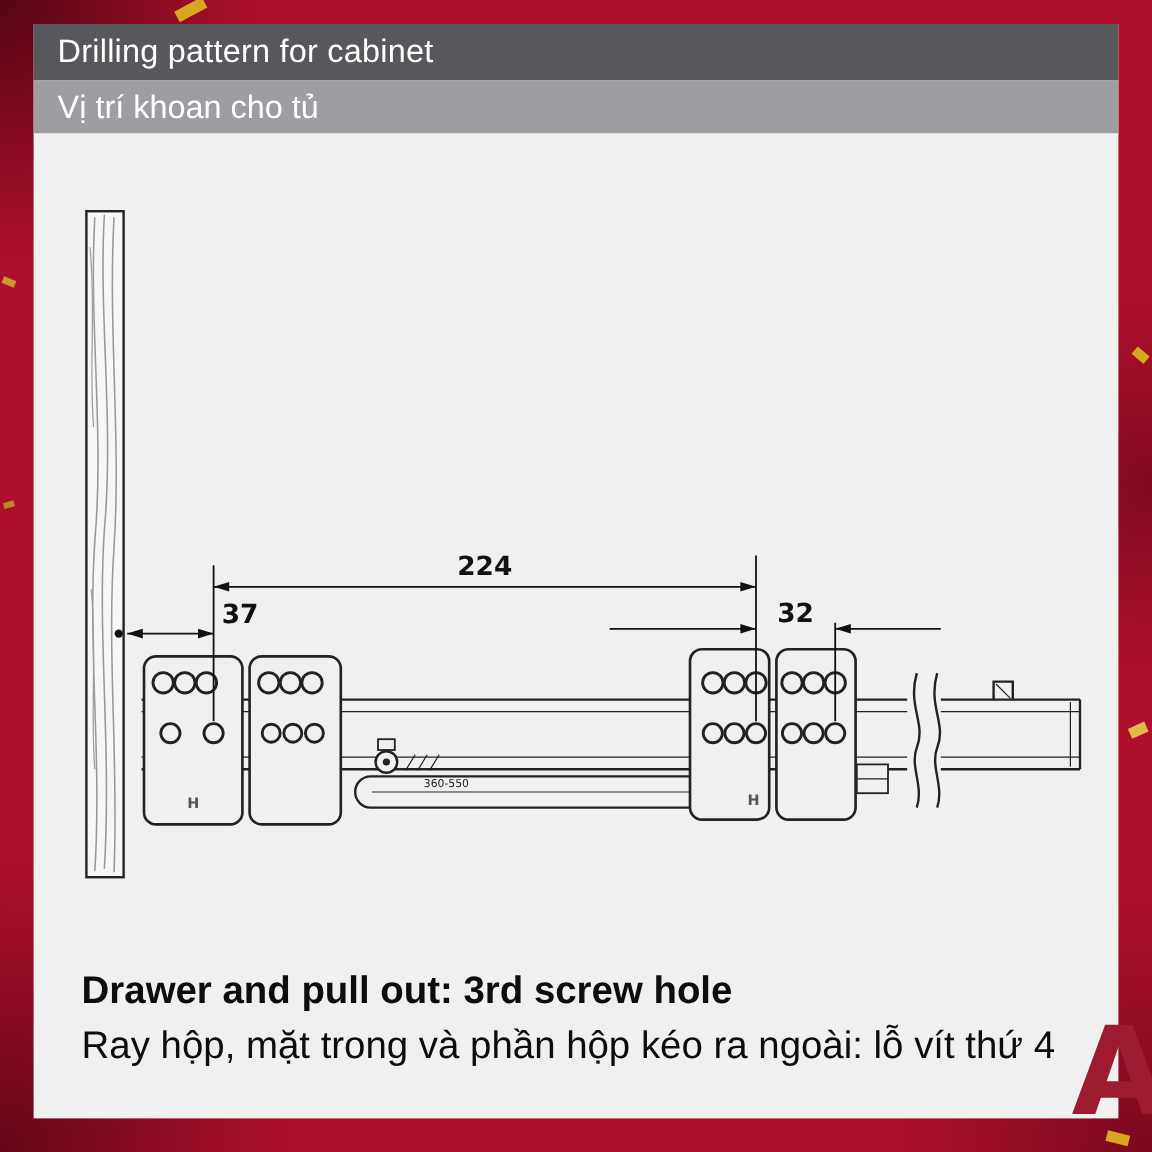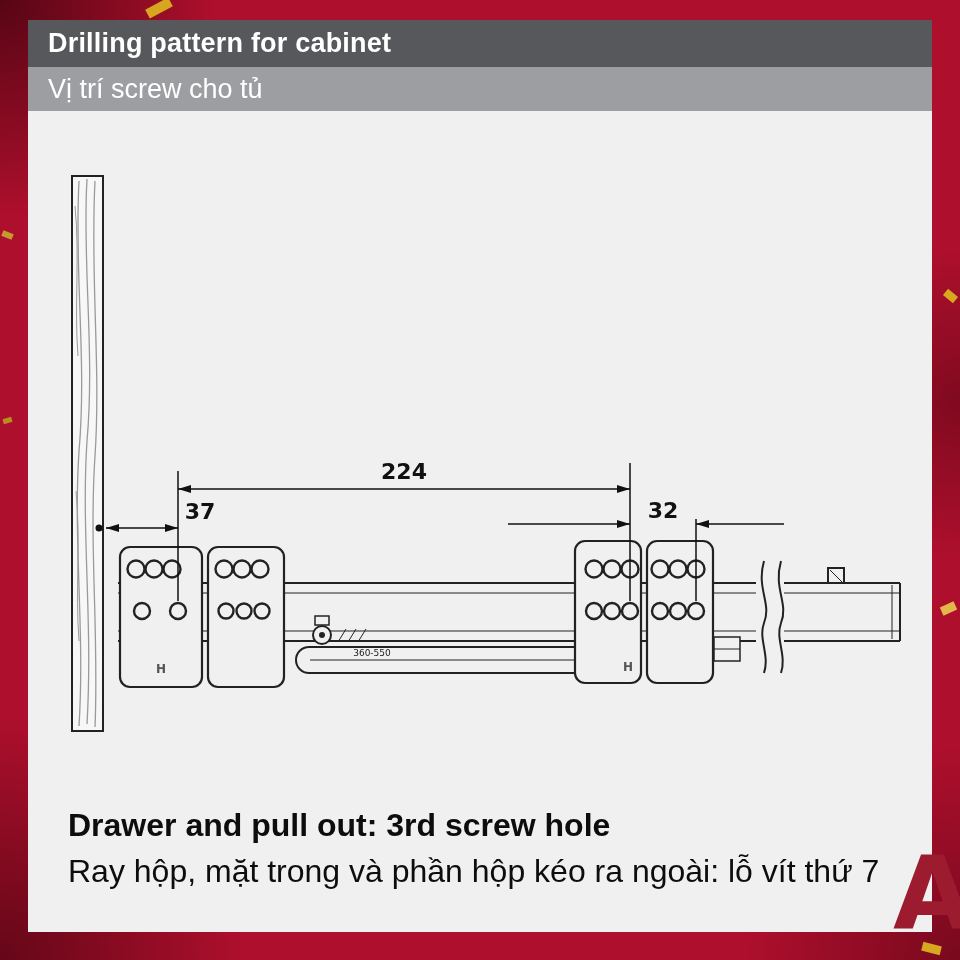--- a/index.html
+++ b/index.html
@@ -26,21 +26,21 @@
   .c6{left:3px;top:418px;width:9px;height:5px;background:#b88d20;transform:rotate(-16deg);}
 
   .content{
     position:absolute;left:28px;top:20px;width:904px;height:912px;
     background:#f0f0f1;
   }
   .header-dark{
     height:47px;background:#57585b;display:flex;align-items:center;
     padding-left:20px;box-sizing:border-box;
   }
-  .header-dark h1{margin:0;color:#ffffff;font-size:27px;font-weight:bold;letter-spacing:.2px;}
+  .header-dark h1{margin:0;color:#ffffff;font-size:27px;font-weight:normal;letter-spacing:.2px;}
   .header-light{
     height:44px;background:#9c9ea1;display:flex;align-items:center;
     padding-left:20px;box-sizing:border-box;
   }
   .header-light h2{margin:0;color:#ffffff;font-size:27px;font-weight:400;}
 
   .diagram{position:absolute;left:0;top:91px;width:904px;height:700px;}
   .diagram svg{display:block;width:904px;height:700px;}
 
   .notes{position:absolute;left:40px;top:786px;width:820px;}
@@ -69,21 +69,21 @@
   <span class="confetti c4"></span>
   <span class="confetti c5"></span>
   <span class="confetti c6"></span>
 
   <div class="content">
 
     <div class="header-dark">
       <h1>Drilling pattern for cabinet</h1>
     </div>
     <div class="header-light">
-      <h2>Vị trí screw cho tủ</h2>
+      <h2>Vị trí khoan cho tủ</h2>
     </div>
 
     <div class="diagram">
       <svg viewBox="0 0 904 700" xmlns="http://www.w3.org/2000/svg">
 
         <g>
           <rect x="44" y="65" width="31" height="555" fill="#f7f7f7" stroke="#222" stroke-width="2"></rect>
           <path d="M51,70 C46,160 59,250 51,340 C45,430 57,520 51,615" fill="none" stroke="#9a9a9a" stroke-width="1.3"></path>
           <path d="M59,68 C54,150 67,240 59,330 C53,420 65,510 59,613" fill="none" stroke="#9a9a9a" stroke-width="1.3"></path>
           <path d="M67,70 C62,165 73,255 67,345 C61,435 71,525 67,616" fill="none" stroke="#9a9a9a" stroke-width="1.3"></path>
@@ -192,19 +192,19 @@
           <line x1="756" y1="413" x2="668" y2="413"></line>
           <polygon points="668,413 681,409 681,417" fill="#111" stroke="none"></polygon>
           <text x="635" y="407" font-size="22" font-weight="bold" fill="#111" font-family="DejaVu Sans, sans-serif" text-anchor="middle" stroke="none">32</text>
         </g>
 
       </svg>
     </div>
 
     <div class="notes">
       <p class="bold">Drawer and pull out: 3rd screw hole</p>
-      <p>Ray hộp, mặt trong và phần hộp kéo ra ngoài: lỗ vít thứ 7</p>
+      <p>Ray hộp, mặt trong và phần hộp kéo ra ngoài: lỗ vít thứ 4</p>
     </div>
 
   </div>
 
   <div class="logo-a">A</div>
 </div>
 
 </body></html>

